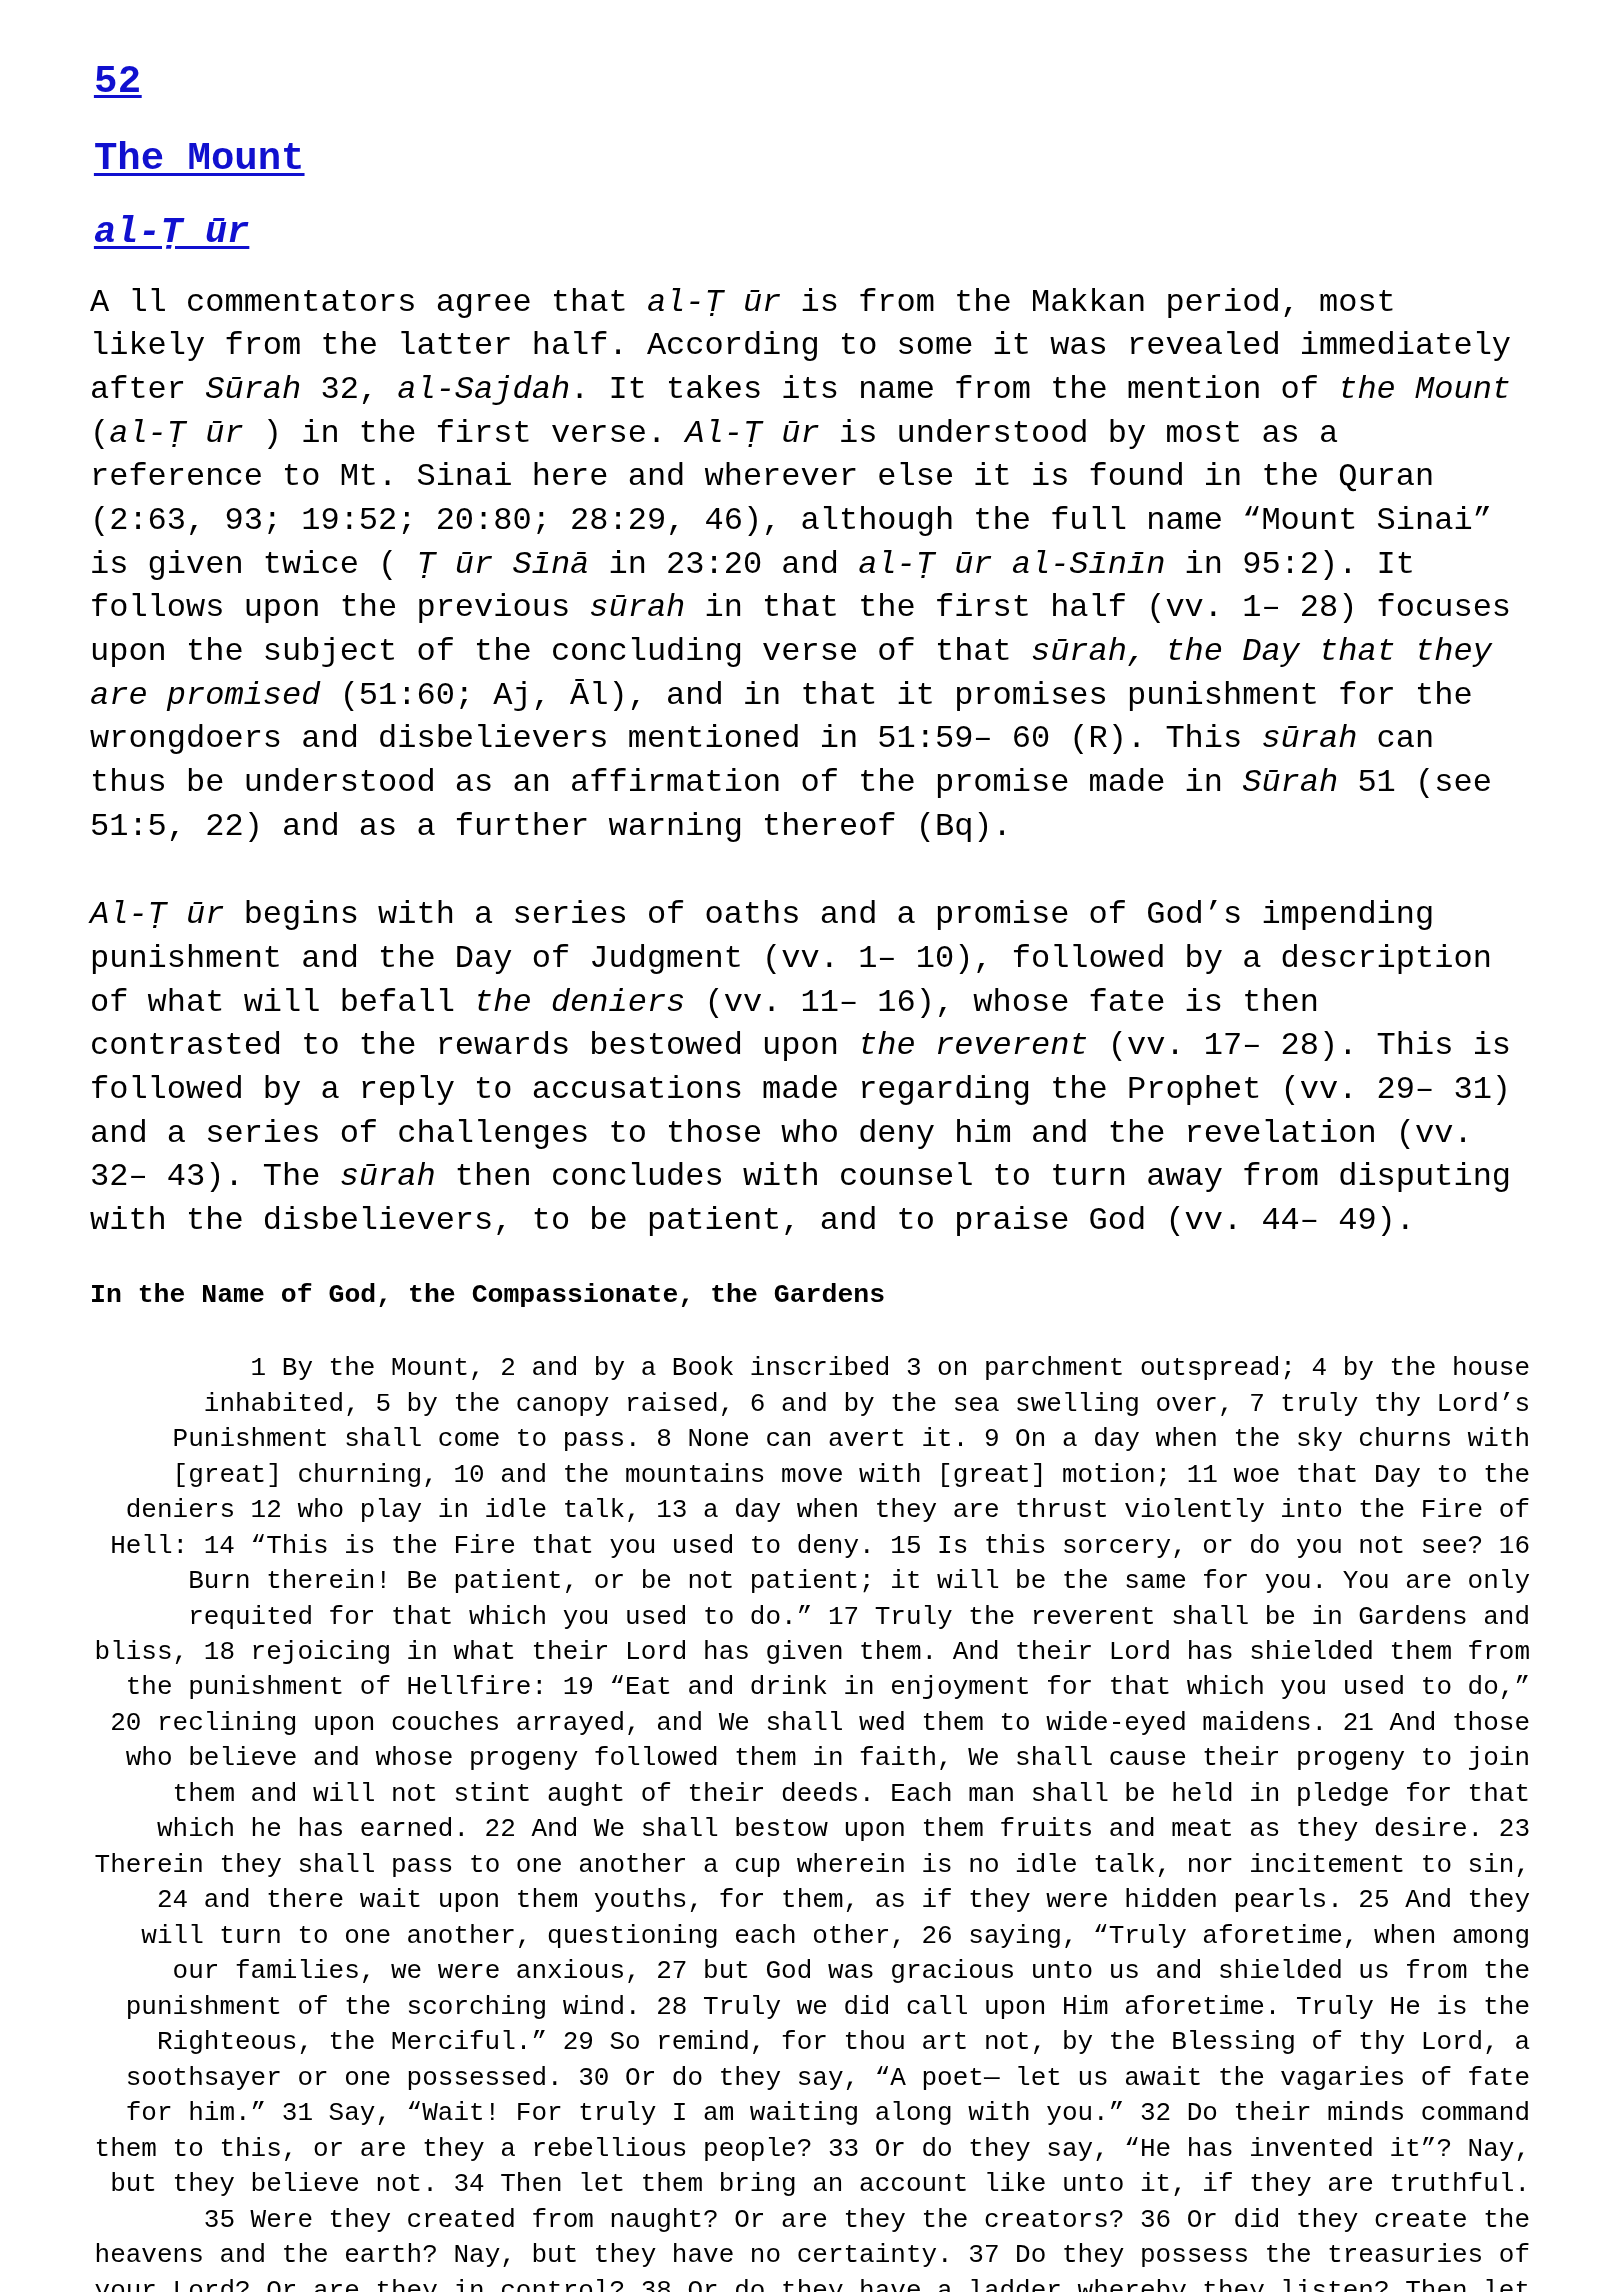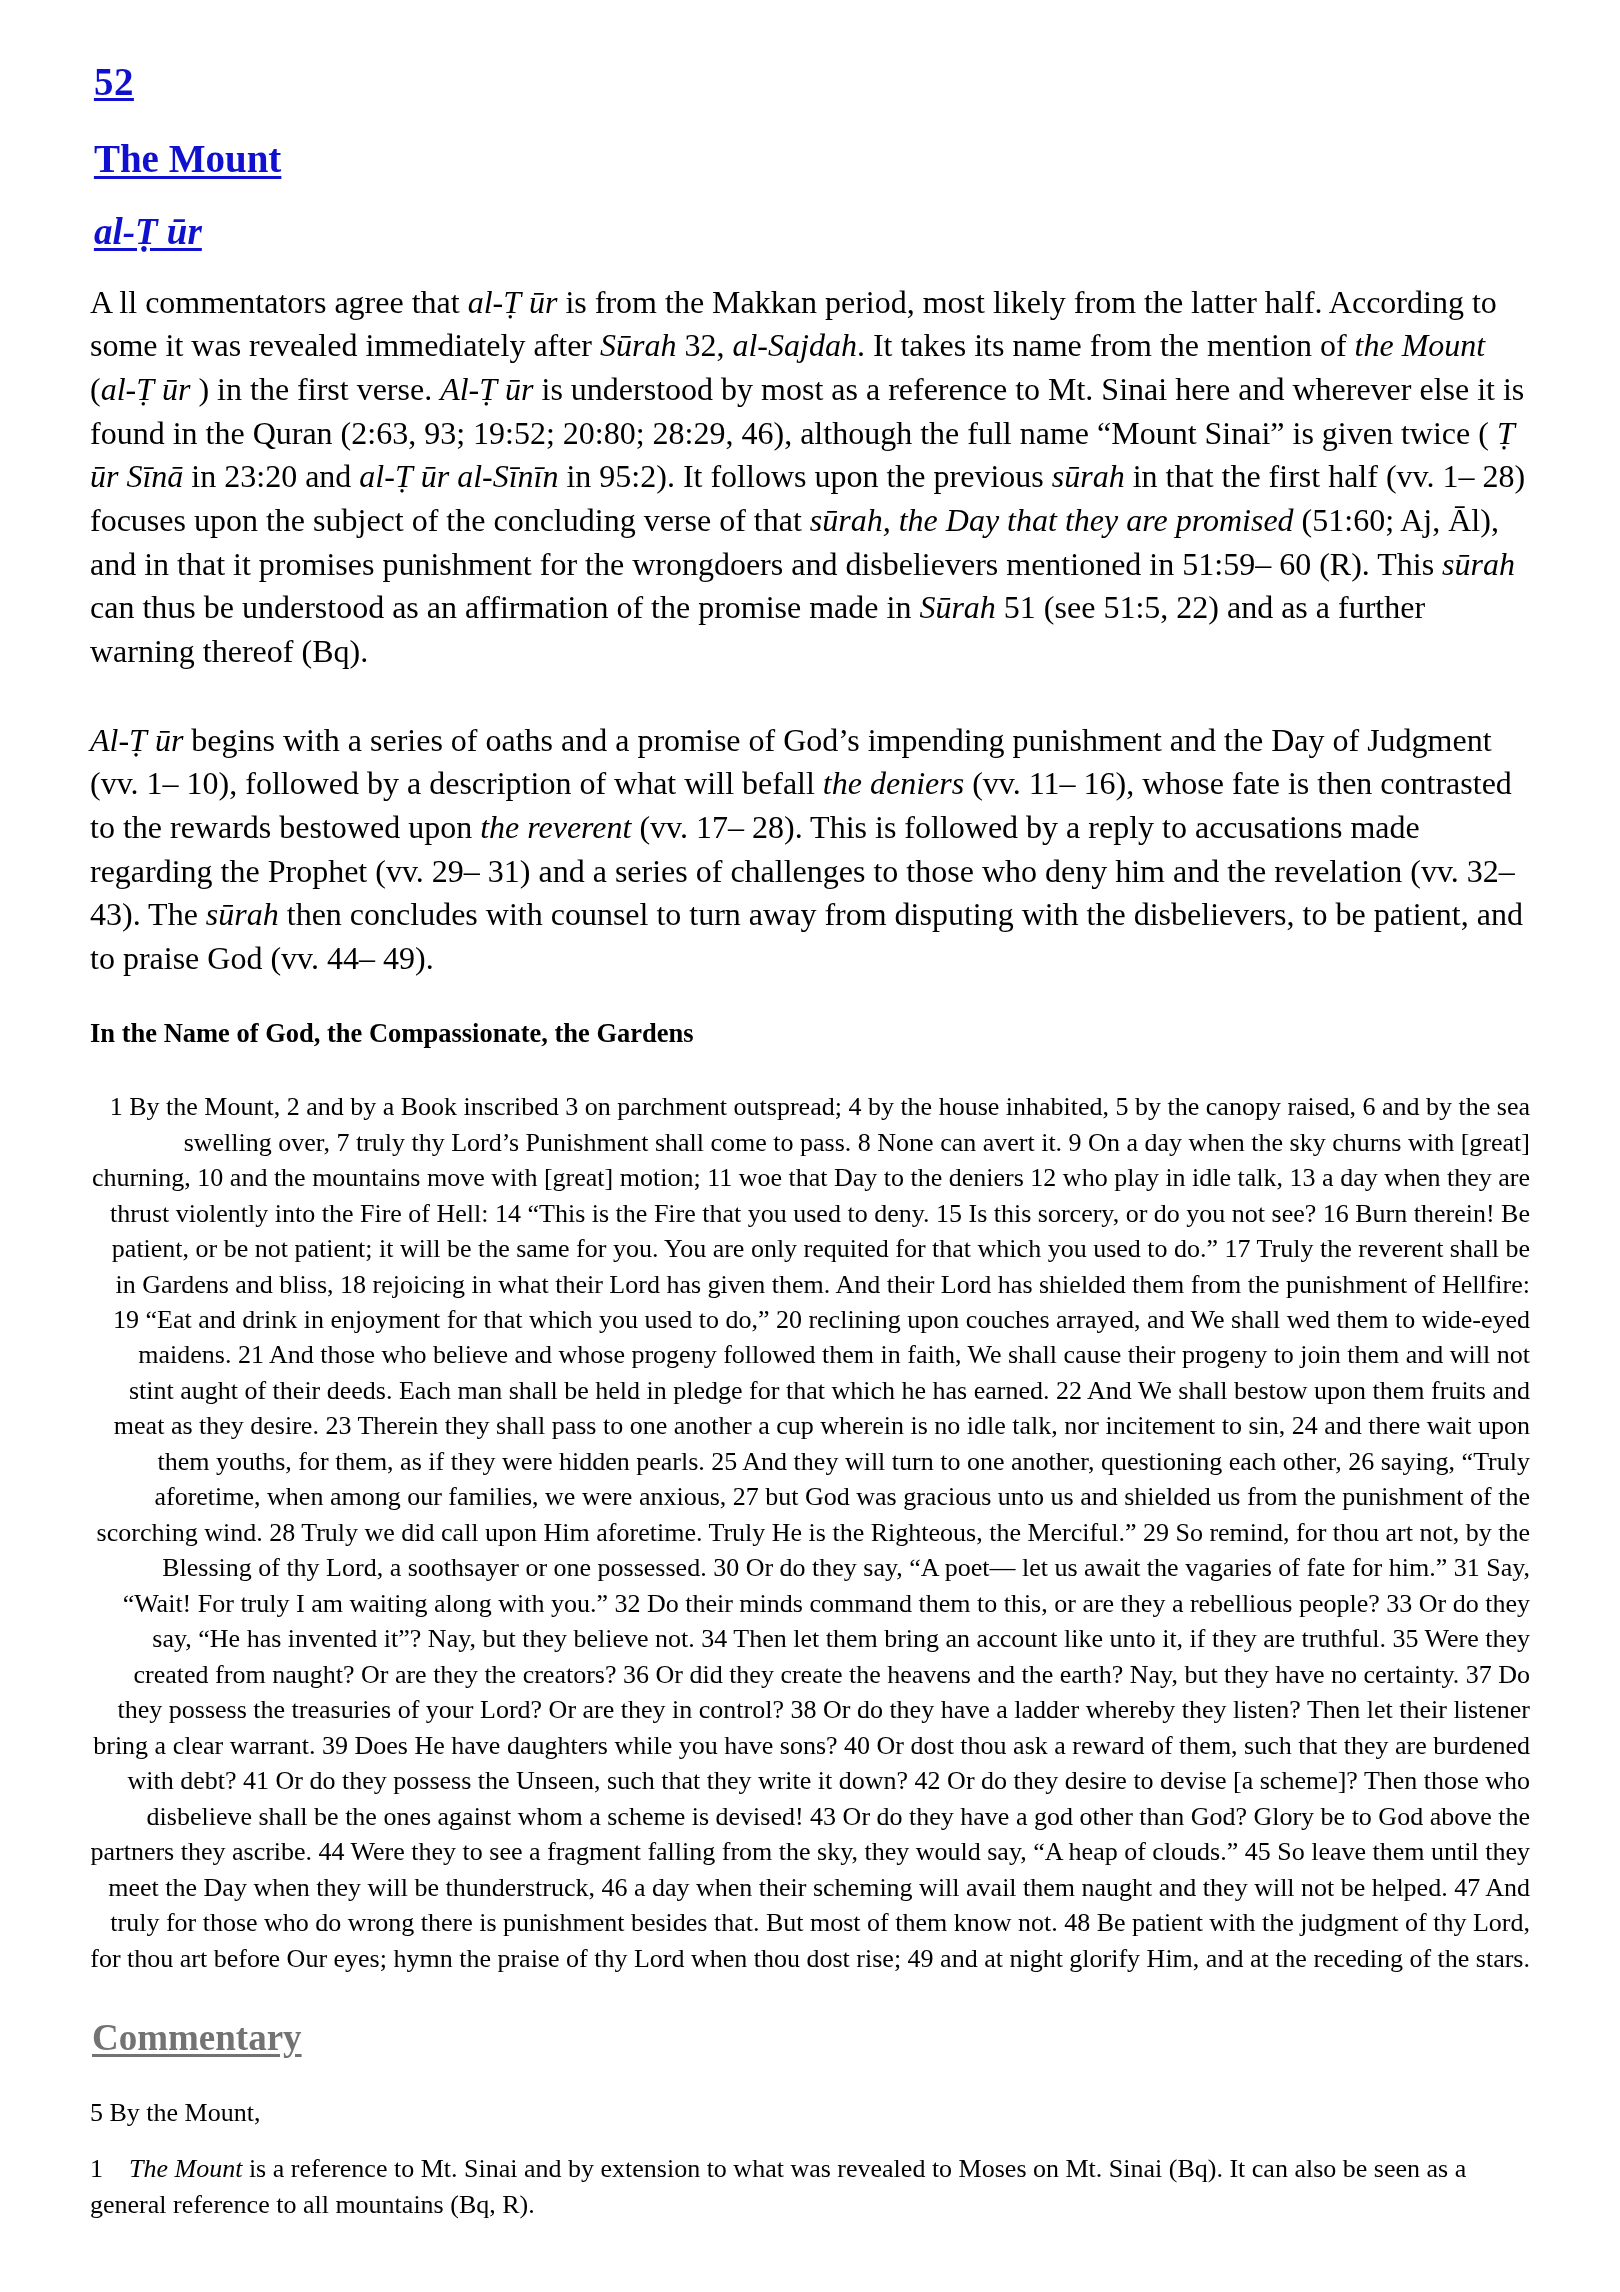--- a/index.html
+++ b/index.html
@@ -13,20 +13,21 @@
     font-family: "Liberation Serif", "DejaVu Serif", serif;
     color: #000000;
     overflow: hidden;
   }
   .page {
     position: relative;
     width: 1620px;
     height: 2293px;
     box-sizing: border-box;
     padding: 55px 90px 0 90px;
+    font-family: Liberation Mono, monospace;
   }
   .surah-number {
     font-size: 39px;
     font-weight: bold;
     color: #1010cf;
     text-decoration: underline;
     text-underline-offset: 2.9px;
     line-height: 1.1;
     margin: 0 0 0 3.9px;
     display: inline-block;

